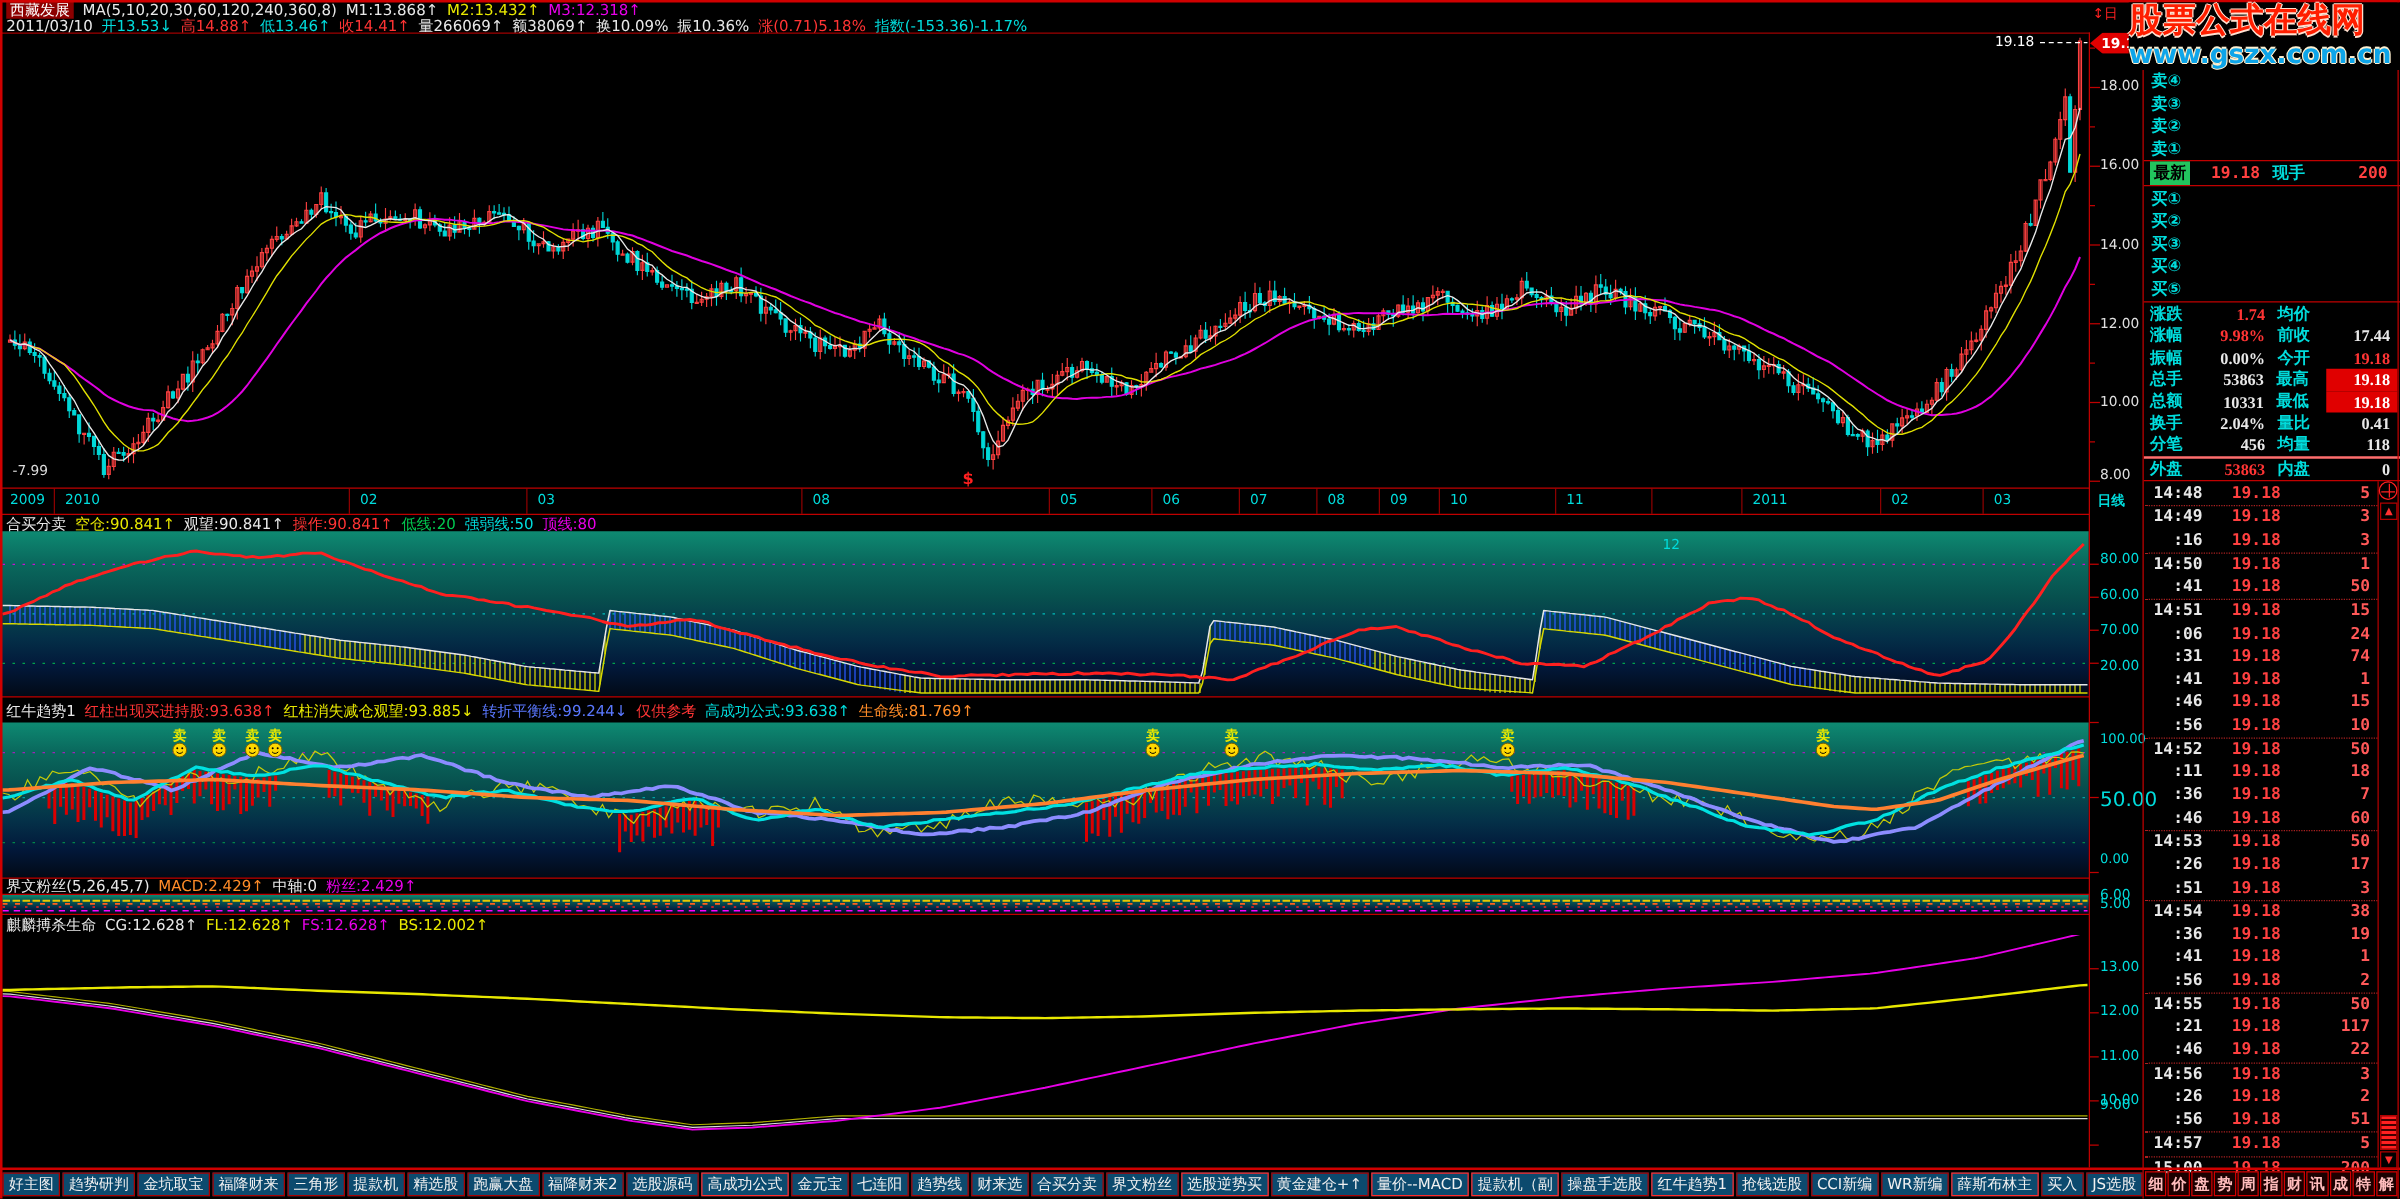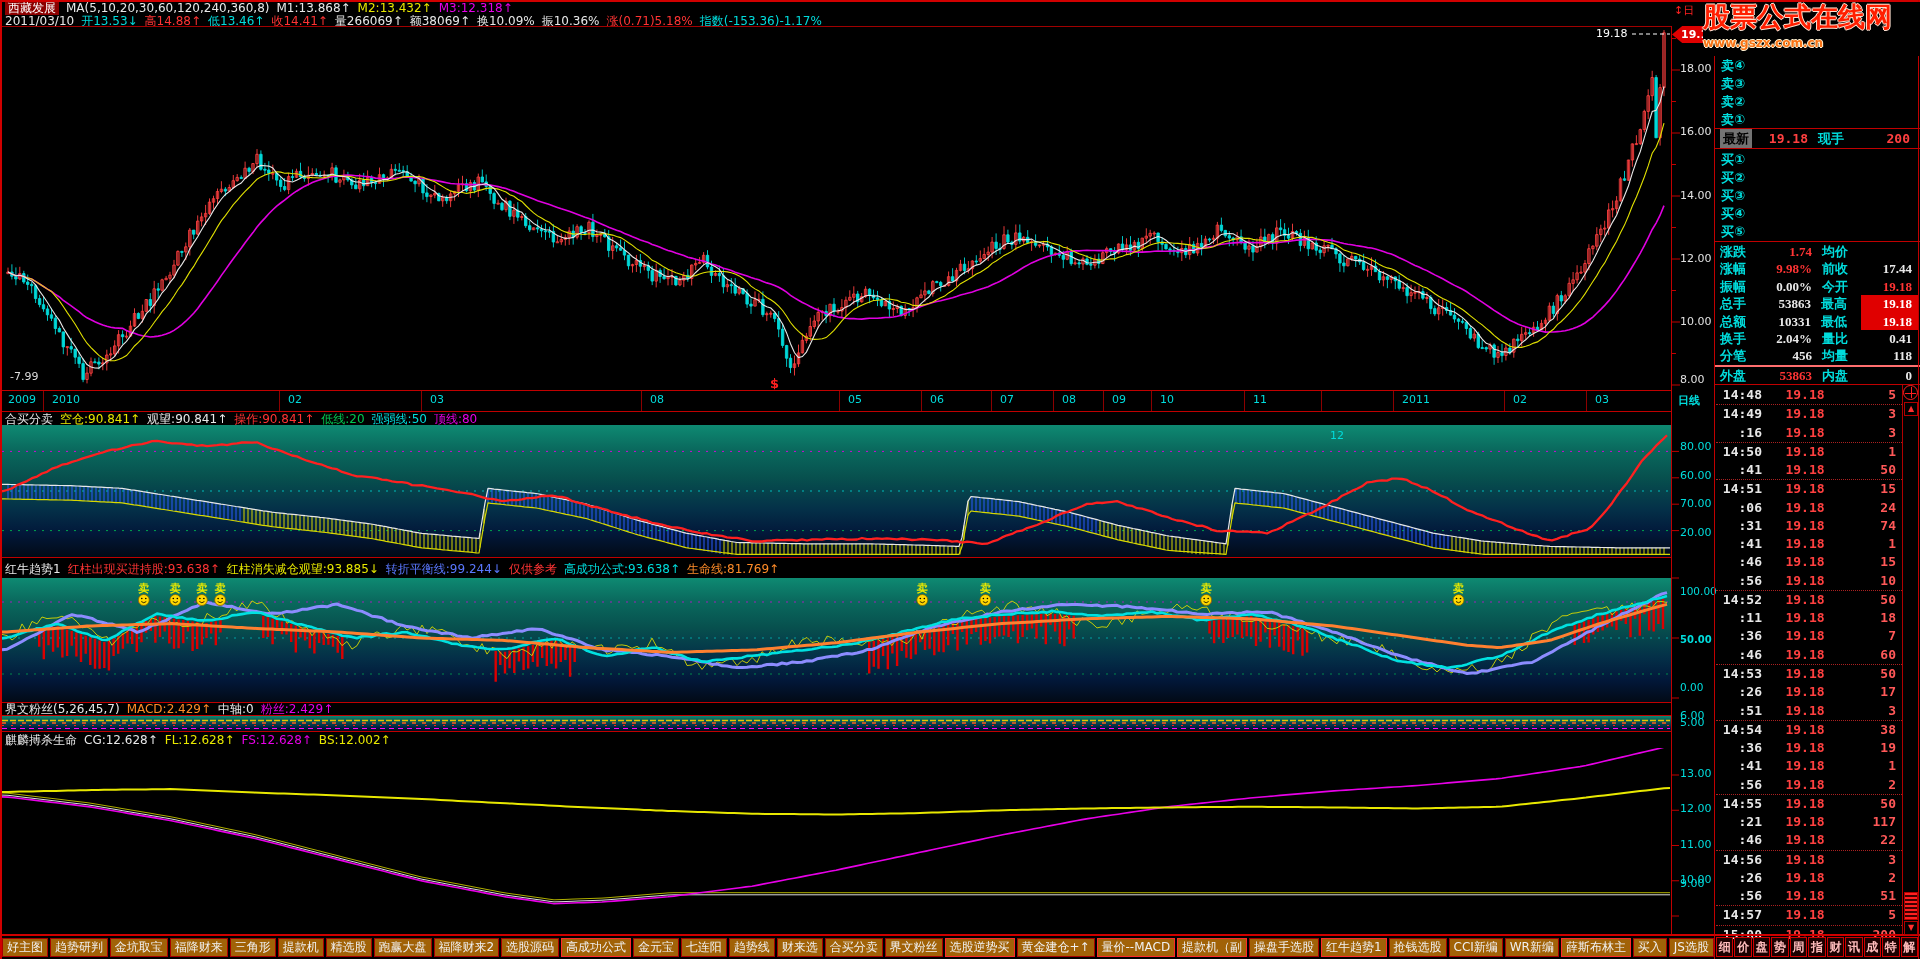--- a/index.html
+++ b/index.html
@@ -13,43 +13,43 @@
   .hlv{background:#e00000;color:#fff;padding:0 2px;}
   .num{font-family:"DejaVu Sans Mono",monospace;}
   .hdr{line-height:12px;white-space:nowrap;padding-left:3px;}
   .axis-label{font-size:11px;line-height:11px;white-space:nowrap;}
   .axmain{color:#e0e0e0}.axsub{color:#00dcdc}
   .date-label{color:#00dcdc;font-size:11px;line-height:11px;}
   .grad{background:linear-gradient(180deg,#0e8a72 0%,#0a6a5e 18%,#07504e 40%,#043048 64%,#02183a 82%,#020a16 100%);}
   
   .ladder-row{height:18px;line-height:18px;padding-left:5px;color:#00dcdc;font-weight:bold;font-size:13px;}
   .latest-row{display:flex;height:19px;line-height:19px;font-weight:bold;font-size:13px;align-items:center;}
-  .latest-label{background:#737373;color:#000;padding:0 3px;margin-left:4px;}
+  .latest-label{background:#22c55e;color:#000;padding:0 3px;margin-left:4px;}
   .stat-row{display:flex;height:17.4px;line-height:17.4px;font-size:13px;font-weight:bold;}
   .stat-label{color:#00dcdc;width:42px;padding-left:5px;flex:none;}
   .stat-val{flex:1;text-align:right;font-family:Liberation Serif, serif;}
   .stat-label2{color:#00dcdc;width:40px;padding-left:10px;flex:none;}
   .trade-row{display:flex;height:18.28px;line-height:18.28px;font-size:13px;font-weight:bold;align-items:center;}
   .trade-sep{border-bottom:1px dotted #aa2020;}
   .trade-time{width:46px;text-align:right;color:#e8e8e8;flex:none;}
   .trade-price{flex:1;text-align:center;color:#ff4040;}
   .trade-vol{width:48px;text-align:right;color:#ff5858;padding-right:6px;flex:none;}
   
   #toolbar{display:flex;gap:2px;align-items:center;padding-left:2px;}
   .tb-btn{flex:1 1 auto;height:17px;line-height:17px;text-align:center;border:1px solid #a80000;
-          color:#f0f0f0;background:#a16207;white-space:nowrap;padding:0 3px;font-size:12px;}
+          color:#f0f0f0;background:#0c4a6e;white-space:nowrap;padding:0 3px;font-size:12px;}
   .tb-btn.hl{border-color:#ff2a2a;}
   #side-tabs{display:flex;gap:1px;}
   .side-tab{flex:1;height:18px;line-height:18px;text-align:center;border:1px solid #d00000;
             color:#ffbcbc;font-weight:bold;background:#1c0000;}
   
   #logo{background:#000;z-index:60;}
   #logo-line1{font-size:27px;line-height:29px;font-weight:bold;color:#ff1e00;
     text-shadow:1px 0 #ffe0d0,-1px 0 #ffe0d0,0 1px #ffe0d0,0 -1px #ffe0d0;}
-  #logo-line2{font-size:12px;line-height:24px;font-weight:bold;color:#f97316;
+  #logo-line2{font-size:21px;line-height:24px;font-weight:bold;color:#0ea5e9;
     text-shadow:1px 0 #fff0d0,-1px 0 #fff0d0,0 1px #fff0d0,0 -1px #fff0d0;}
   #price-tag{background:#e00000;color:#fff;font-size:11px;font-weight:bold;line-height:17px;
     padding-left:9px;clip-path:polygon(0 50%,20% 0,100% 0,100% 100%,20% 100%);}
   .arrow-box{width:12px;height:12px;line-height:11px;text-align:center;border:1px solid #b00000;
     color:#ff3030;font-size:8px;z-index:40;}
   #scroll-thumb{width:12px;height:26px;z-index:40;
     background:repeating-linear-gradient(180deg,#ff2020 0 2px,#400000 2px 4px);border:1px solid #b00000;}
   #compass{width:13px;height:13px;border:1.5px solid #ff2020;border-radius:50%;z-index:40;}
   #compass:before{content:"";position:absolute;left:50%;top:1px;bottom:1px;width:1px;background:#ff2020;}
   #compass:after{content:"";position:absolute;top:50%;left:1px;right:1px;height:1px;background:#ff2020;}
@@ -249,21 +249,21 @@
     <div class="abs axis-label axmain" style="left: 8px; top: 126px;">16.00</div>
     <div class="abs axis-label axmain" style="left: 8px; top: 190px;">14.00</div>
     <div class="abs axis-label axmain" style="left: 8px; top: 253px;">12.00</div>
     <div class="abs axis-label axmain" style="left: 8px; top: 316px;">10.00</div>
     <div class="abs axis-label axmain" style="left: 8px; top: 374px;">8.00</div>
     <div class="abs axis-label axsub" style="left: 8px; top: 441px;">80.00</div>
     <div class="abs axis-label axsub" style="left: 8px; top: 470px;">60.00</div>
     <div class="abs axis-label axsub" style="left: 8px; top: 498px;">70.00</div>
     <div class="abs axis-label axsub" style="left: 8px; top: 527px;">20.00</div>
     <div class="abs axis-label axsub" style="font-size: 10.5px; left: 8px; top: 586px;">100.00</div>
-    <div class="abs axis-label axsub" style="font-size: 10px; left: 8px; top: 634px; font-weight: bold;">50.00</div>
+    <div class="abs axis-label axsub" style="font-size: 16px; left: 8px; top: 634px;">50.00</div>
     <div class="abs axis-label axsub" style="font-size: 10.5px; left: 8px; top: 682px;">0.00</div>
     <div class="abs axis-label axsub" style="left: 8px; top: 710px;">6.00</div>
     <div class="abs axis-label axsub" style="left: 8px; top: 717px;">5.00</div>
     <div class="abs axis-label axsub" style="left: 8px; top: 768px;">13.00</div>
     <div class="abs axis-label axsub" style="left: 8px; top: 803px;">12.00</div>
     <div class="abs axis-label axsub" style="left: 8px; top: 839px;">11.00</div>
     <div class="abs axis-label axsub" style="left: 8px; top: 874px;">10.00</div>
     <div class="abs axis-label axsub" style="left: 8px; top: 878px;">9.00</div>
   </div>
 <div class="abs" style="left:1674px;top:3px;color:#ff2020;font-size:11px;z-index:10">↕日</div>

